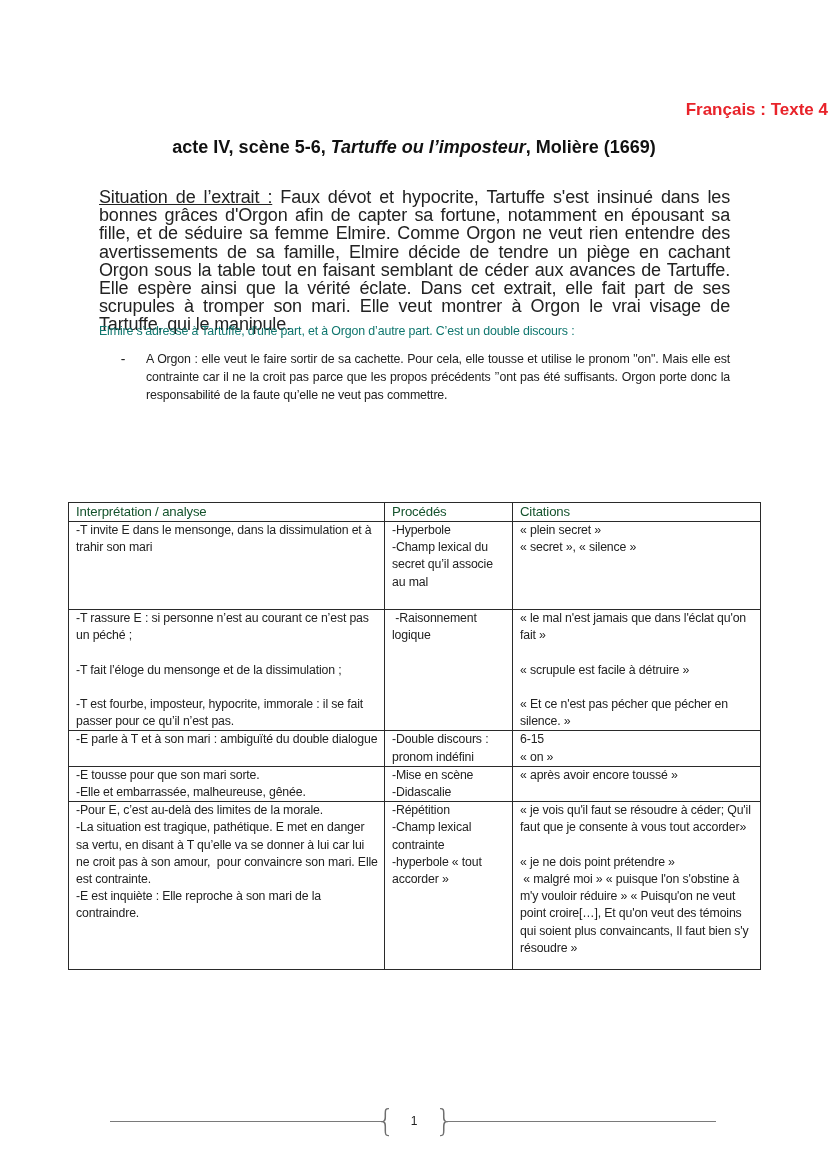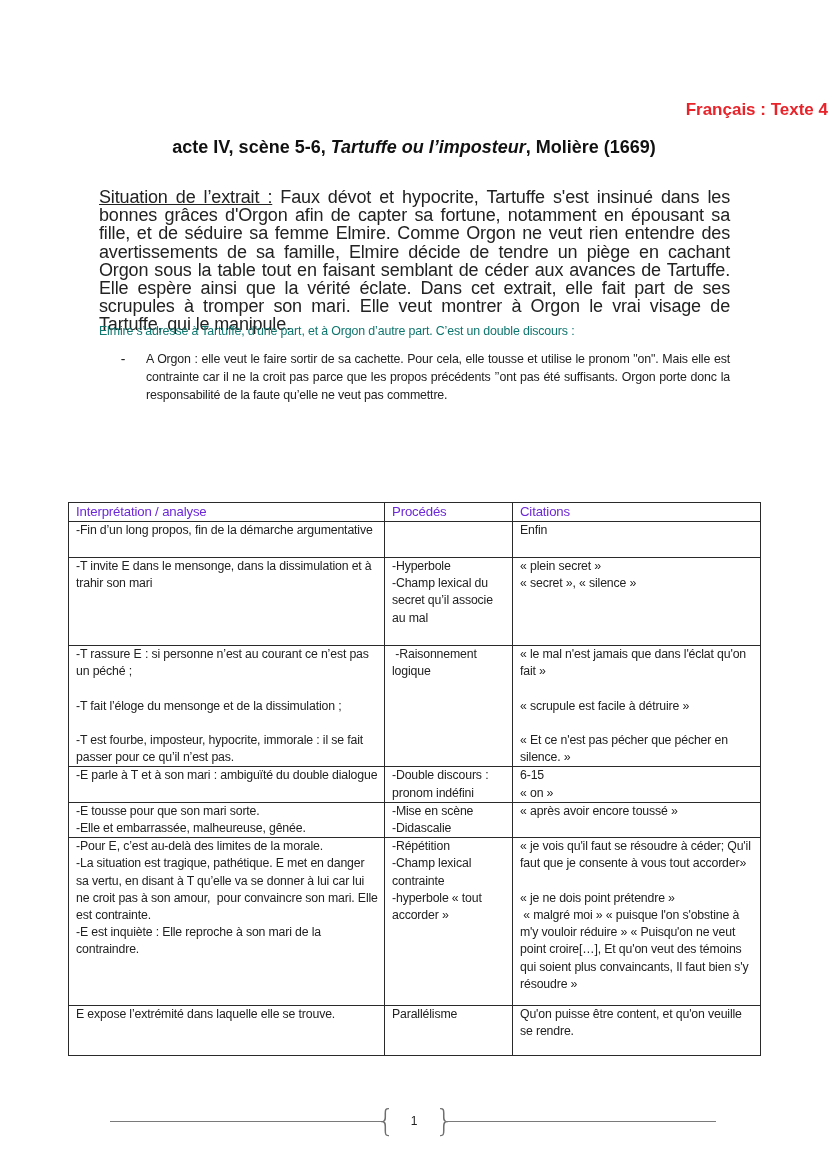--- a/index.html
+++ b/index.html
@@ -34,21 +34,21 @@
     .bullet .dash { position: absolute; left: 22px; top: 0; }
     table.analysis {
       position: absolute; top: 502px; left: 68px; width: 692px;
       border-collapse: collapse; table-layout: fixed;
       font-size: 12.3px; line-height: 17.2px; color: #222; letter-spacing: -0.15px;
     }
     table.analysis td, table.analysis th {
       border: 1px solid #2a2a2a; vertical-align: top; padding: 0 6px 0 7px; text-align: left;
       font-weight: normal;
     }
-    table.analysis th { color: #6d28d9; font-size: 13.2px; line-height: 18px; }
+    table.analysis th { color: #14532d; font-size: 13.2px; line-height: 18px; }
     col.c1 { width: 316px; } col.c2 { width: 128px; } col.c3 { width: 248px; }
     .cell-line { display: block; white-space: pre-wrap; min-height: 17.2px; }
     .footer-line {
       position: absolute; top: 1121px; height: 1px; background: #7a7a7a;
     }
     .footer-line.left { left: 110px; width: 273px; }
     .footer-line.right { left: 445px; width: 271px; }
     .brace {
       position: absolute; top: 1104px; font-size: 30px; color: #6f6f6f; line-height: 34px;
       font-family: "DejaVu Sans", sans-serif; font-weight: 300;
@@ -87,31 +87,20 @@
       <col class="c3">
     </colgroup>
   <thead>
     <tr>
       <th>Interprétation / analyse</th>
       <th>Procédés</th>
       <th>Citations</th>
     </tr>
   </thead>
   <tbody id="table-body">
-      <tr style="height: 36px;">
-        <td>
-          <span class="cell-line">-Fin d’un long propos, fin de la démarche argumentative</span>
-        </td>
-        <td>
-          <span class="cell-line"></span>
-        </td>
-        <td>
-          <span class="cell-line">Enfin</span>
-        </td>
-      </tr>
       <tr style="height: 88px;">
         <td>
           <span class="cell-line">-T invite E dans le mensonge, dans la dissimulation et à trahir son mari</span>
         </td>
         <td>
           <span class="cell-line">-Hyperbole</span>
           <span class="cell-line">-Champ lexical du secret qu’il associe au mal</span>
         </td>
         <td>
           <span class="cell-line">« plein secret »</span>
@@ -173,31 +162,20 @@
           <span class="cell-line">-Champ lexical contrainte</span>
           <span class="cell-line">-hyperbole « tout accorder »</span>
         </td>
         <td>
           <span class="cell-line">« je vois qu'il faut se résoudre à céder; Qu'il faut que je consente à vous tout accorder»</span>
           <span class="cell-line"></span>
           <span class="cell-line">« je ne dois point prétendre »</span>
           <span class="cell-line"> « malgré moi » « puisque l'on s'obstine à m'y vouloir réduire » « Puisqu'on ne veut point croire[…], Et qu'on veut des témoins qui soient plus convaincants, Il faut bien s'y résoudre »</span>
         </td>
       </tr>
-      <tr style="height: 50px;">
-        <td>
-          <span class="cell-line">E expose l’extrémité dans laquelle elle se trouve.</span>
-        </td>
-        <td>
-          <span class="cell-line">Parallélisme</span>
-        </td>
-        <td>
-          <span class="cell-line">Qu'on puisse être content, et qu'on veuille se rendre.</span>
-        </td>
-      </tr>
     </tbody>
 </table>
 
 <div class="footer-line left"></div>
 <div class="brace l">{</div>
 <div class="page-number">1</div>
 <div class="brace r">}</div>
 <div class="footer-line right"></div>
 
 </body></html>

